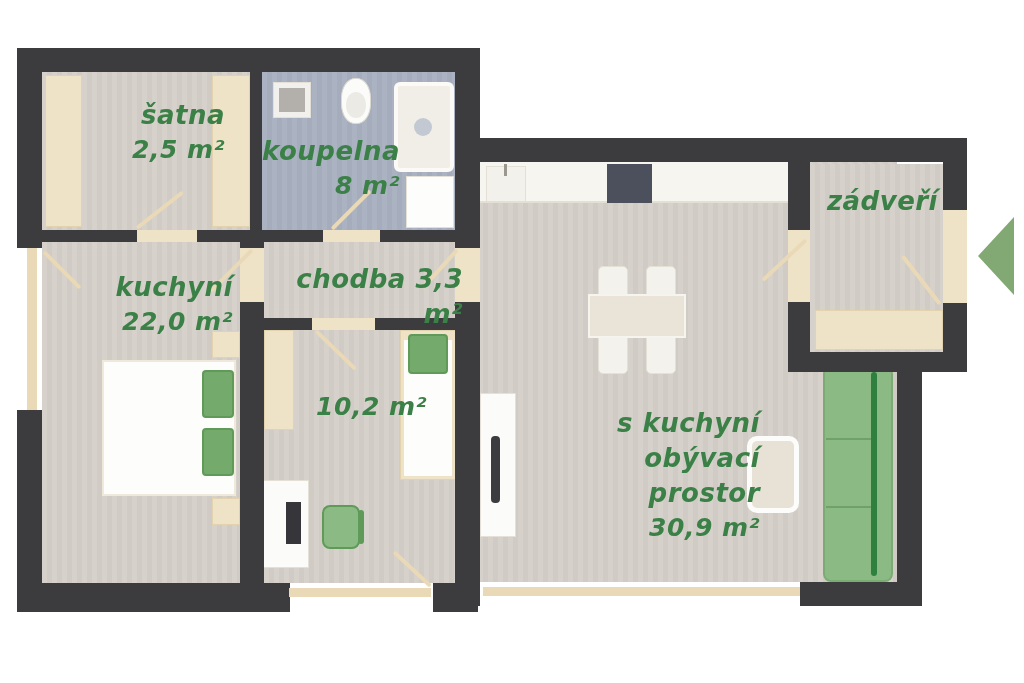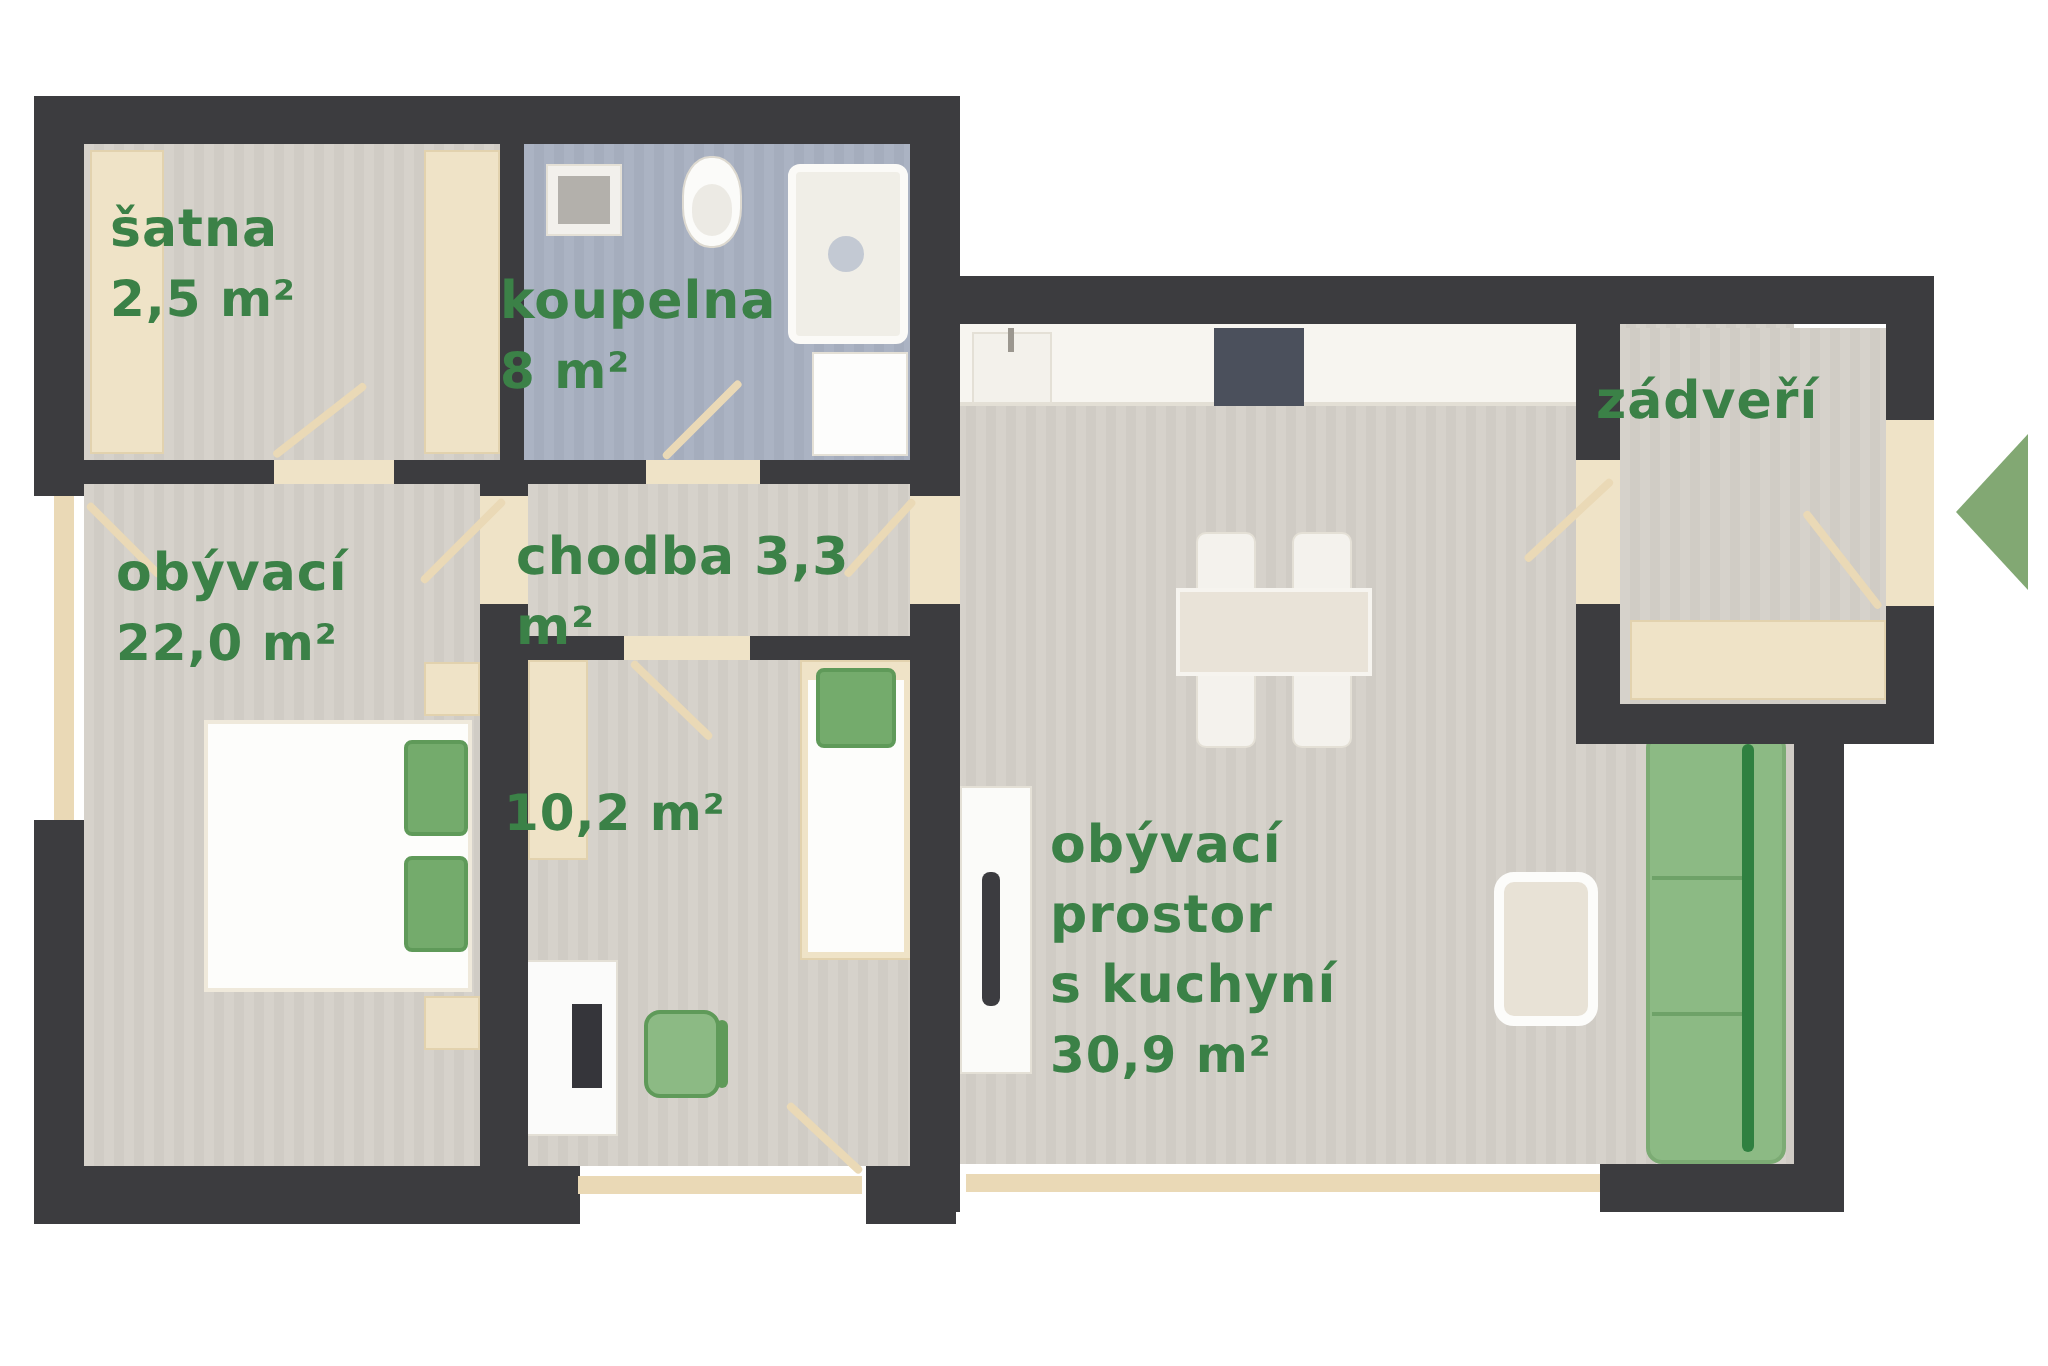--- a/index.html
+++ b/index.html
@@ -6,22 +6,22 @@
   .plan{position:relative;width:1024px;height:683px;background:#ffffff;overflow:hidden;
         font-family:"DejaVu Sans", sans-serif;}
   .abs{position:absolute;}
   .wall{position:absolute;background:#3c3c3f;}
   .floor{position:absolute;background:repeating-linear-gradient(90deg,#d6d2cb 0 5px,#d0ccc5 5px 10px);}
   .floor-bath{position:absolute;background:repeating-linear-gradient(90deg,#abb3c3 0 5px,#a5adbd 5px 10px);}
   .wood{position:absolute;background:#efe3c7;border:1px solid #e2d2ae;box-sizing:border-box;}
   .door{position:absolute;background:#efe3c7;}
   .swing{position:absolute;height:4px;background:#ead9b6;transform-origin:left center;border-radius:2px;}
   .white-box{position:absolute;background:#fcfcfa;border:1px solid #e4e0d6;box-sizing:border-box;}
-  .label{position:absolute;color:#3b8147;font-weight:700;
-         text-align:left;line-height:1.35;font-size:26px;letter-spacing:.5px;}
+  .label{position:absolute;color:#3b8147;font-weight:700;font-style:italic;
+         text-align:right;line-height:1.35;font-size:26px;letter-spacing:.5px;}
   .label .small{font-size:25px;}
   .pillow{position:absolute;background:#74ab6c;border:2px solid #5f9a59;border-radius:4px;box-sizing:border-box;}
   .green{background:#8cba84;}
 </style>
 </head>
 <body>
 
 <div class="plan">
 
   <div class="floor" style="left:42px;top:72px;width:208px;height:158px;"></div>
@@ -126,35 +126,35 @@
     <div>šatna</div>
     <div class="small">2,5 m²</div>
   </div>
 
   <div class="label" style="left:250px;top:134px;width:150px;">
     <div>koupelna</div>
     <div class="small">8 m²</div>
   </div>
 
   <div class="label" style="left:58px;top:270px;width:175px;">
-    <div>obývací</div>
+    <div>kuchyní</div>
     <div class="small">22,0 m²</div>
   </div>
 
   <div class="label" style="left:258px;top:262px;width:205px;">
     <div>chodba 3,3 m²</div>
   </div>
 
   <div class="label" style="left:252px;top:390px;width:175px;">
     <div class="small">10,2 m²</div>
   </div>
 
   <div class="label" style="left:525px;top:406px;width:235px;">
+    <div>s kuchyní</div>
     <div>obývací prostor</div>
-    <div>s kuchyní</div>
     <div class="small">30,9 m²</div>
   </div>
 
   <div class="label" style="left:798px;top:184px;width:140px;">
     <div>zádveří</div>
   </div>
 
   <div class="abs" style="left:978px;top:217px;width:0;height:0;
               border-top:39px solid transparent;border-bottom:39px solid transparent;
               border-right:36px solid #82a873;"></div>

